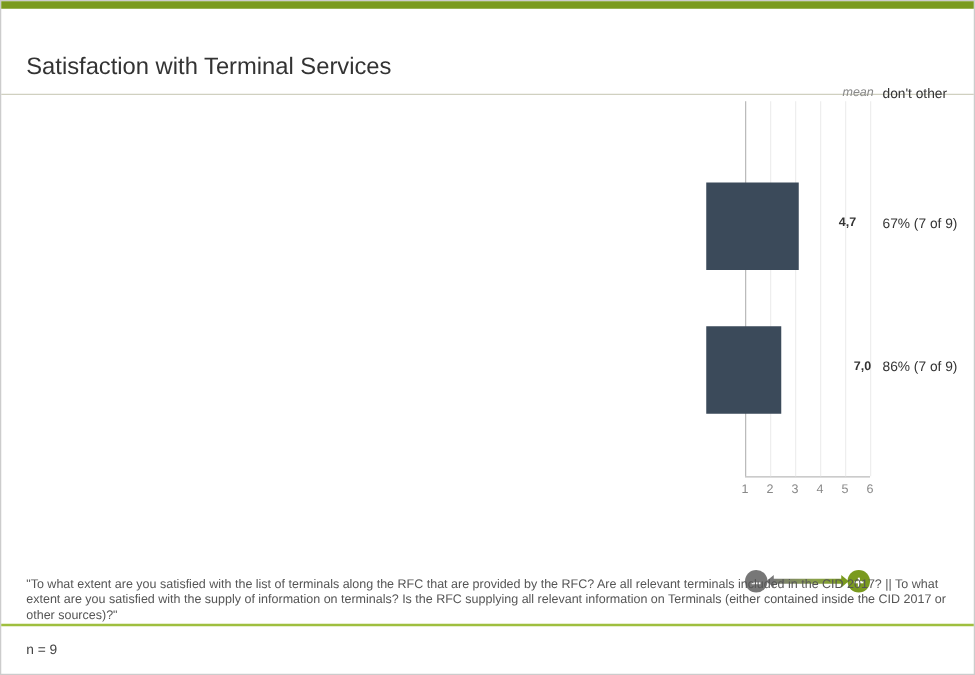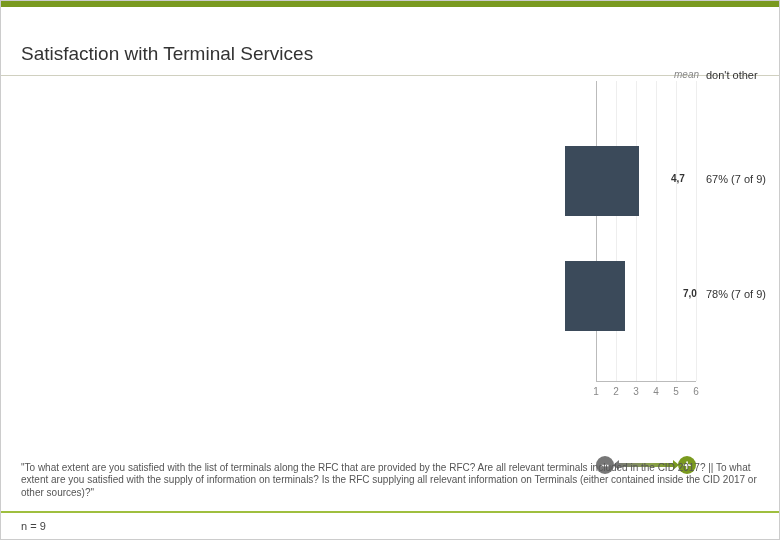--- a/index.html
+++ b/index.html
@@ -23,21 +23,21 @@
   .pct-label { position: absolute; font-size: 11px; color: #333; white-space: nowrap; }
   .scale-row { position: absolute; left: 595px; top: 393px; width: 100px; height: 22px; display:flex; align-items:center; }
   .minus-circle, .plus-circle { width: 18px; height: 18px; border-radius: 50%; display:flex; align-items:center; justify-content:center; color:#fff; font-size:14px; font-weight:700; line-height:1; }
   .minus-circle { background:#777; }
   .plus-circle  { background:#7a9a1f; }
   .grad { flex:1; height:4px; margin:0 3px; background: linear-gradient(90deg, #777 0%, #8aa14a 60%, #7a9a1f 100%); position:relative; }
   .grad::before, .grad::after { content:''; position:absolute; top:-3px; width:0; height:0; border-top:5px solid transparent; border-bottom:5px solid transparent; }
   .grad::before { left:-4px; border-right:6px solid #777; }
   .grad::after  { right:-4px; border-left:6px solid #7a9a1f; }
   .question { position: absolute; left: 20px; right: 20px; bottom: 40px; font-size: 10px; color: #555; line-height: 1.25; }
-  .footer { position: absolute; left: 0; right: 0; bottom: 0; height: 28px; border-top: 2px solid #9fbf3f; display:flex; align-items:center; justify-content:space-between; padding: 0 20px; }
+  .footer { position: absolute; left: 0; right: 0; bottom: 0; height: 40px; border-top: 2px solid #9fbf3f; display:flex; align-items:center; justify-content:space-between; padding: 0 20px; }
   .foot-left { font-size: 11px; color: #444; }
   .foot-right { font-size: 11px; color: #444; }
 </style>
 </head>
 <body>
 
 <div class="page">
   <div class="topbar"></div>
 
   <div class="header">
@@ -67,21 +67,21 @@
       <div class="tick-label" style="left:94px">6</div>
 
       <div class="bar" style="left:-31px; top:65px; width:74px;"></div>
       <div class="bar-label" style="left:75px; top:92px;">4,7</div>
 
       <div class="bar" style="left:-31px; top:180px; width:60px;"></div>
       <div class="bar-label" style="left:87px; top:207px;">7,0</div>
     </div>
 
     <div class="pct-label" style="left:705px; top:112px;">67% (7 of 9)</div>
-    <div class="pct-label" style="left:705px; top:227px;">78% (7 of 9)</div>
+    <div class="pct-label" style="left:705px; top:227px;">86% (7 of 9)</div>
 
     <div class="scale-row">
       <div class="minus-circle">–</div>
       <div class="grad"></div>
       <div class="plus-circle">+</div>
     </div>
   </div>
 
   <div class="question">"To what extent are you satisfied with the list of terminals along the RFC that are provided by the RFC? Are all relevant terminals included in the CID 2017? || To what extent are you satisfied with the supply of information on terminals? Is the RFC supplying all relevant information on Terminals (either contained inside the CID 2017 or other sources)?"</div>
 

